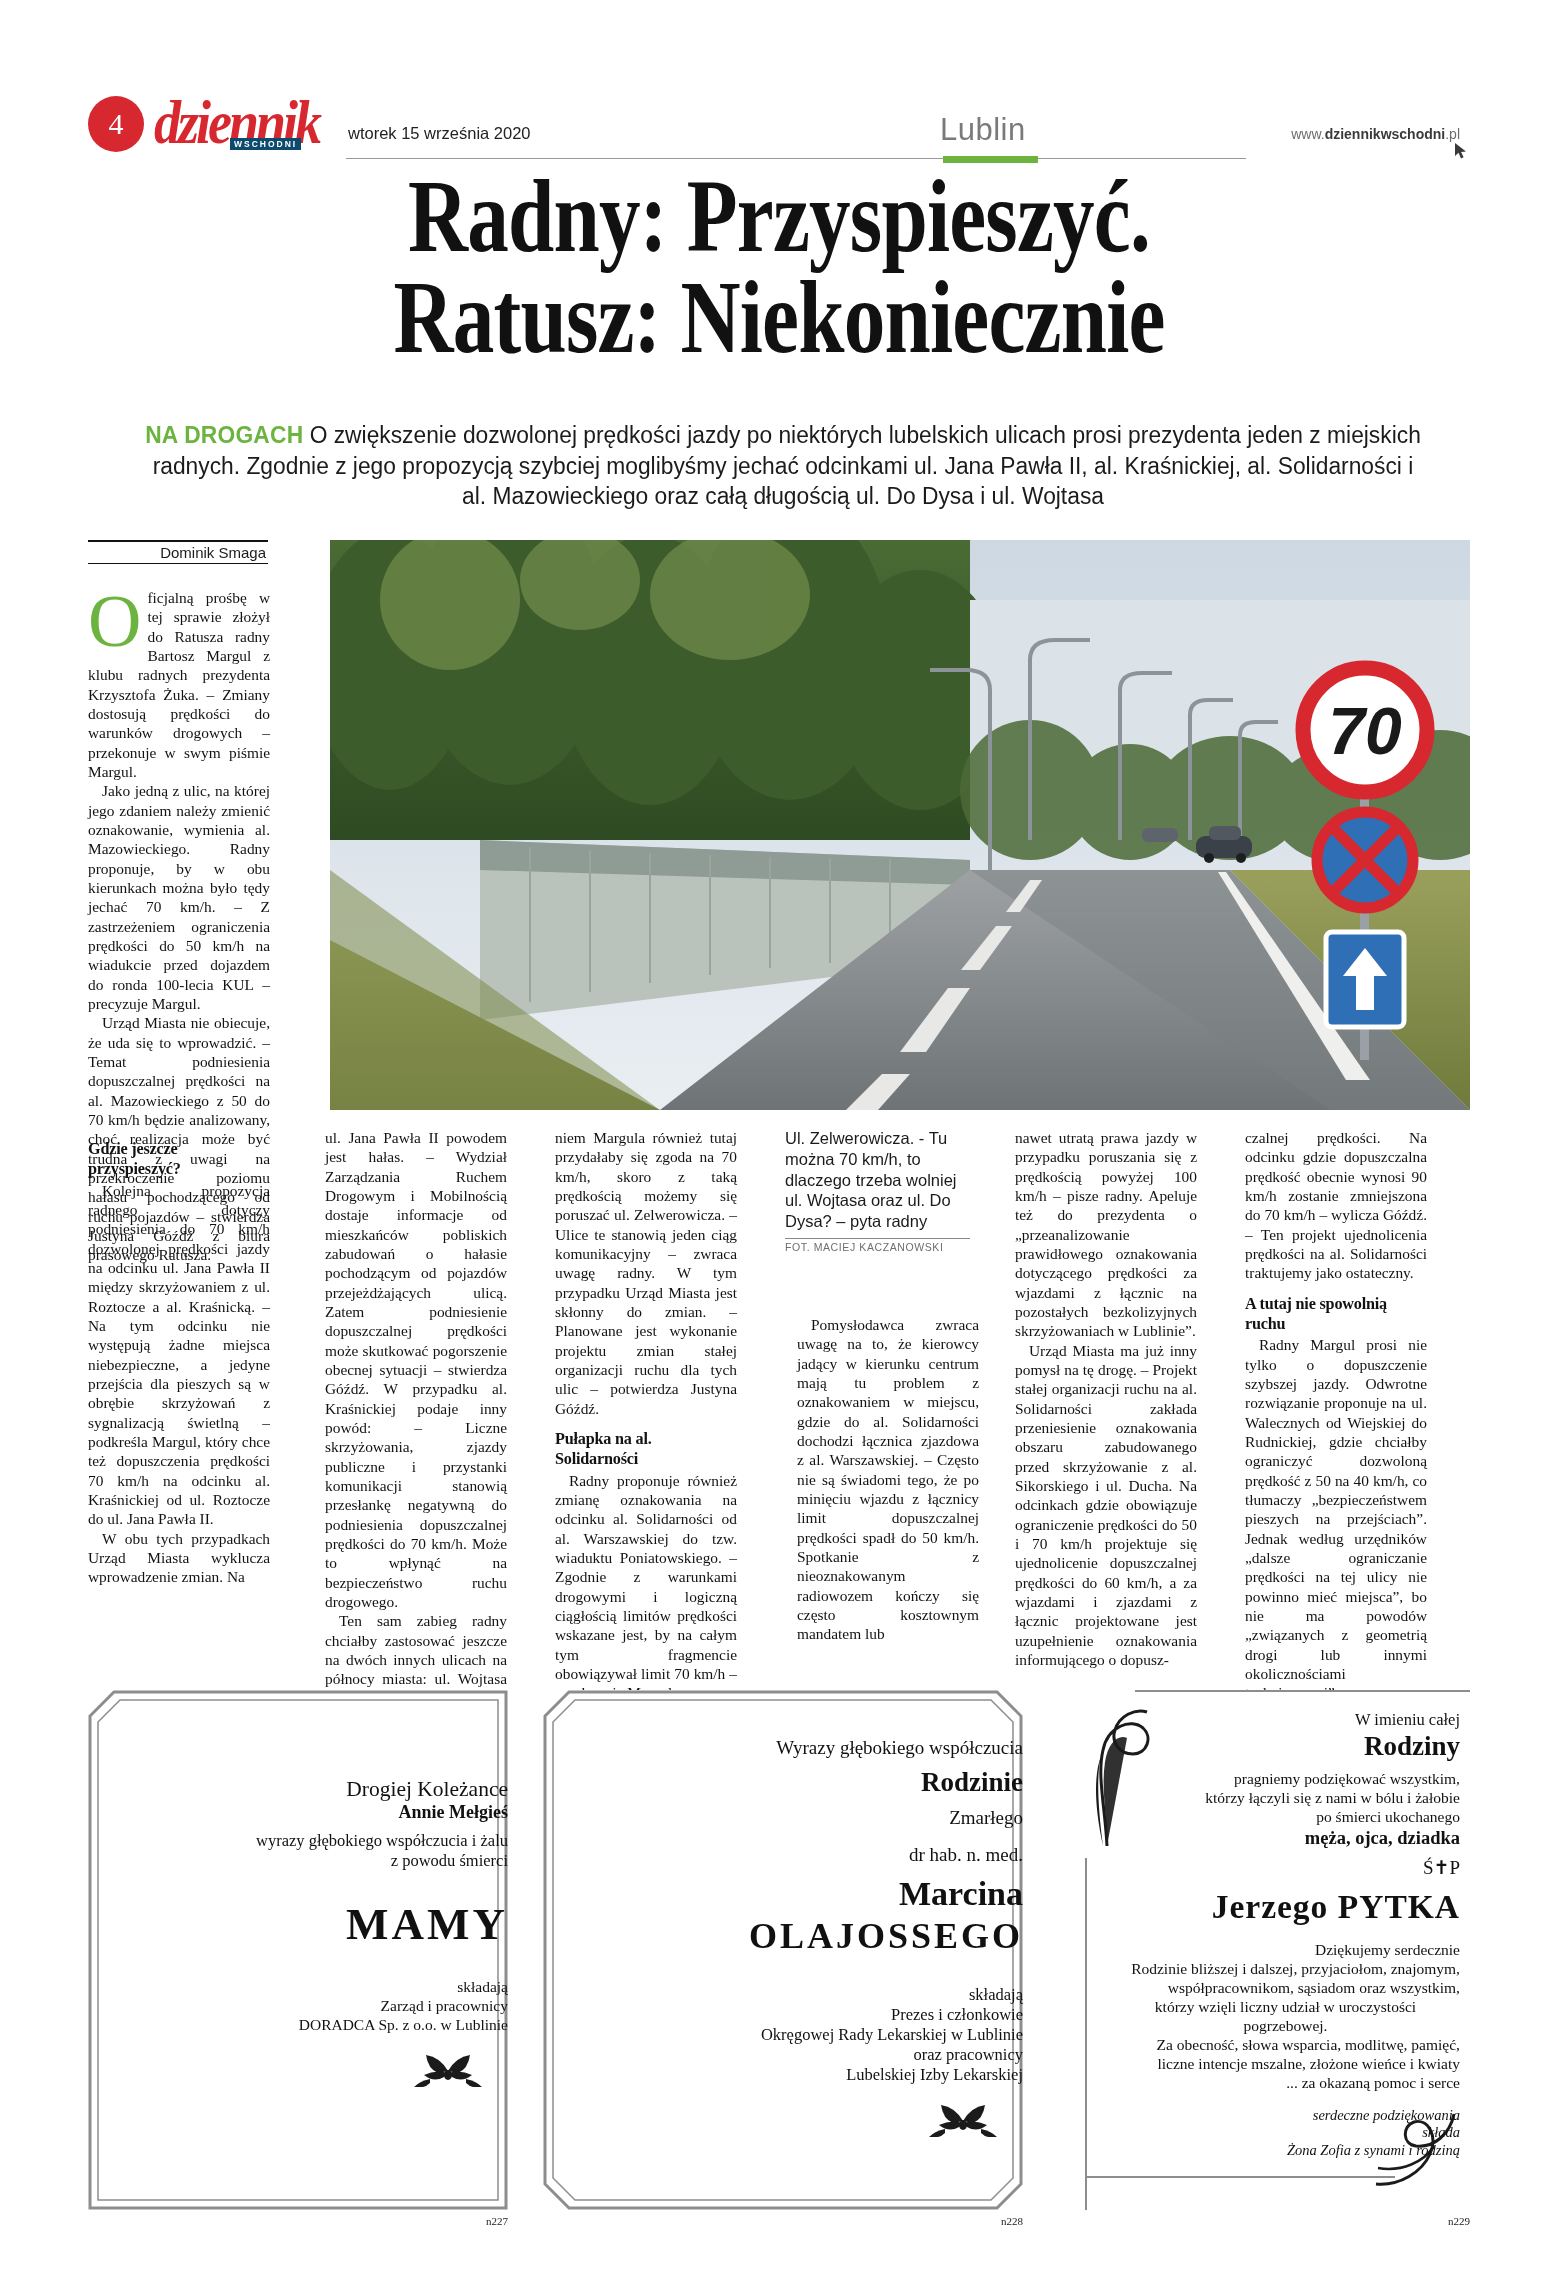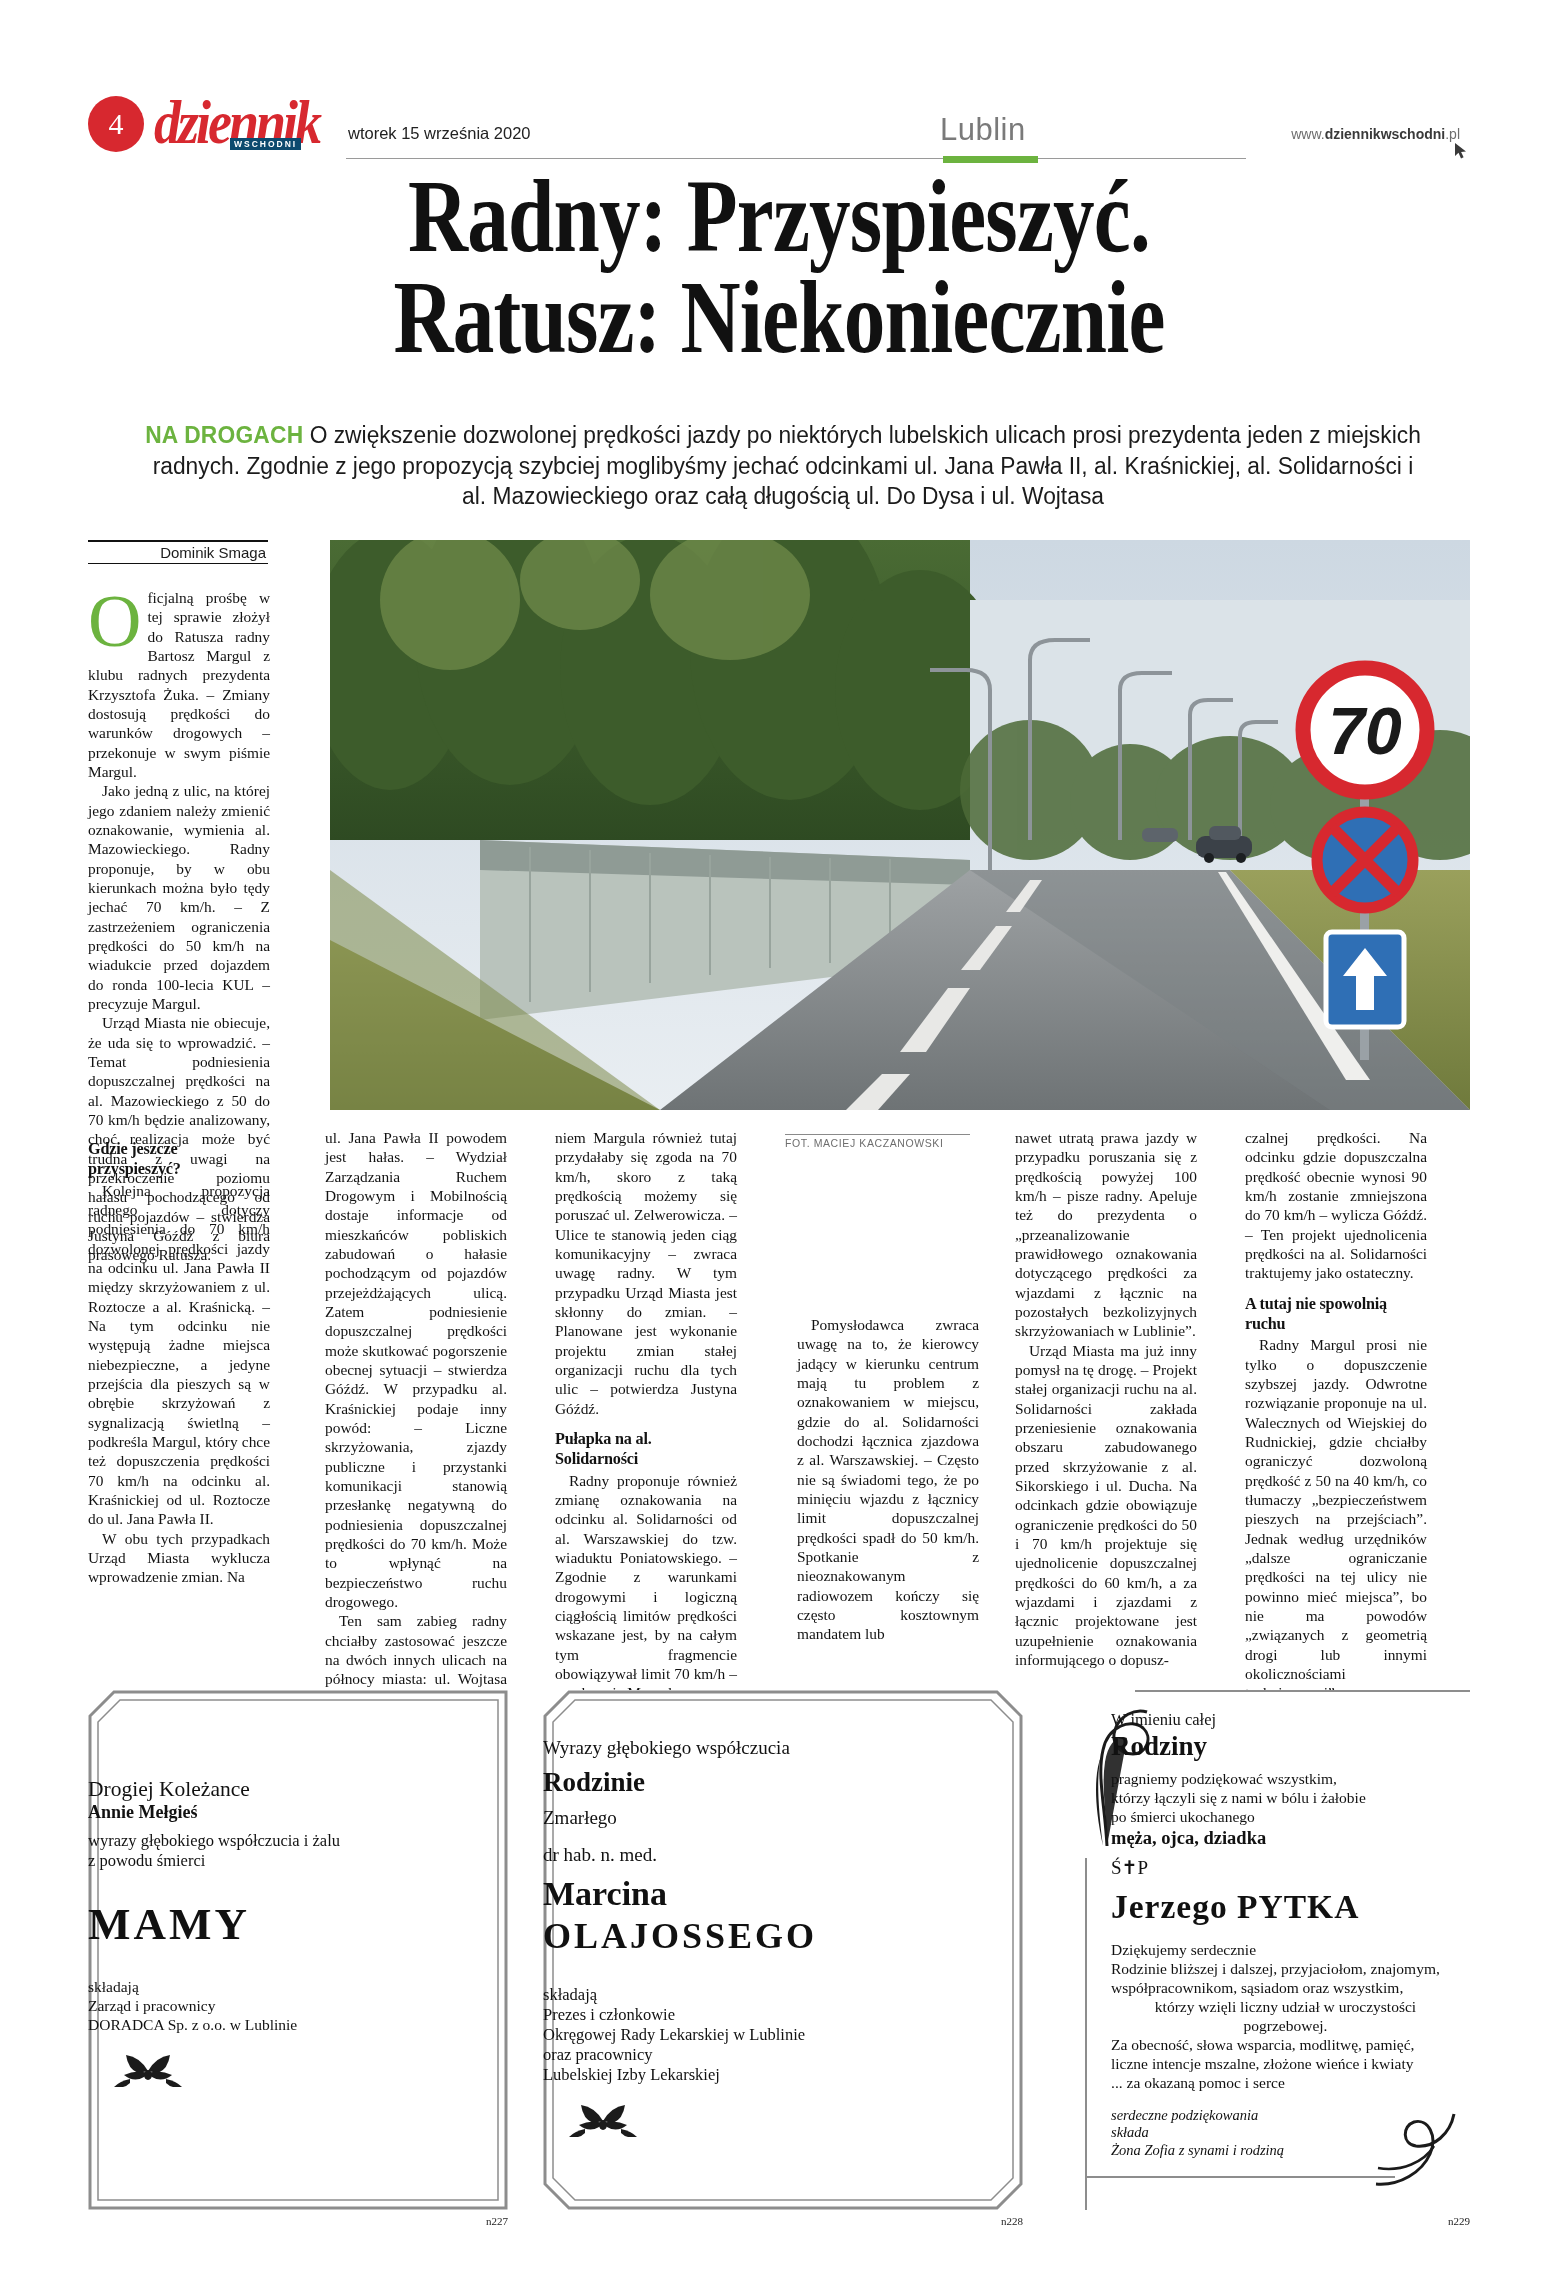--- a/index.html
+++ b/index.html
@@ -76,21 +76,21 @@
       font-family:"Liberation Sans",sans-serif;font-size:16.5px;line-height:1.26;color:#1b1b1b;}
   .caption-rule{margin-top:6px;height:1px;background:#8a8a8a;width:185px;}
   .photo-credit{font-family:"Liberation Sans",sans-serif;font-size:10.5px;color:#6e6e6e;
       letter-spacing:.6px;text-align:left;padding-top:2px;}
 
   
   .obits{position:absolute;left:88px;top:1690px;width:1382px;height:545px;}
   .obit{position:absolute;top:0;height:520px;background:#fff;}
   .obit svg.frame{position:absolute;left:0;top:0;}
   .obit .inner{position:absolute;left:0;top:0;right:0;bottom:0;
-      display:flex;flex-direction:column;align-items:flex-start;justify-content:flex-start;
+      display:flex;flex-direction:column;align-items:flex-end;justify-content:flex-start;
       text-align:center;font-family:"Liberation Serif",serif;color:#111;}
   .ref{position:absolute;bottom:-17px;right:0;font-family:"Liberation Serif",serif;
       font-size:11px;color:#222;}
 
   #obit1{left:0;width:420px;}
   #obit2{left:455px;width:480px;}
   #obit3{left:975px;width:407px;}
 
   .o-line{line-height:1.22;}
   .t-21{font-size:21.5px;}
@@ -264,20 +264,21 @@
   <p>Ten sam zabieg radny chciałby zastosować jeszcze na dwóch innych ulicach na północy miasta: ul. Wojtasa oraz ul. Do Dysa. Zda-</p>
 </div>
 
 <div class="col" id="col4">
   <p class="noind">niem Margula również tutaj przydałaby się zgoda na 70 km/h, skoro z taką prędkością możemy się poruszać ul. Zelwerowicza. – Ulice te stanowią jeden ciąg komunikacyjny – zwraca uwagę radny. W tym przypadku Urząd Miasta jest skłonny do zmian. – Planowane jest wykonanie projektu zmian stałej organizacji ruchu dla tych ulic – potwierdza Justyna Góźdź.</p>
   <h3>Pułapka na al. Solidarności</h3>
   <p>Radny proponuje również zmianę oznakowania na odcinku al. Solidarności od al. Warszawskiej do tzw. wiaduktu Poniatowskiego. – Zgodnie z warunkami drogowymi i logiczną ciągłością limitów prędkości wskazane jest, by na całym tym fragmencie obowiązywał limit 70 km/h – przekonuje Margul.</p>
 </div>
 
 <div class="caption">
+  <div>Ul. Zelwerowicza. - Tu można 70 km/h, to dlaczego trzeba wolniej ul. Wojtasa oraz ul. Do Dysa? – pyta radny</div>
   <div class="caption-rule"></div>
   <div class="photo-credit">FOT. MACIEJ KACZANOWSKI</div>
 </div>
 
 <div class="col" id="col5" style="top:1315px;">
   <p>Pomysłodawca zwraca uwagę na to, że kierowcy jadący w kierunku centrum mają tu problem z oznakowaniem w miejscu, gdzie do al. Solidarności dochodzi łącznica zjazdowa z al. Warszawskiej. – Często nie są świadomi tego, że po minięciu wjazdu z łącznicy limit dopuszczalnej prędkości spadł do 50 km/h. Spotkanie z nieoznakowanym radiowozem kończy się często kosztownym mandatem lub</p>
 </div>
 
 <div class="col" id="col6">
   <p class="noind">nawet utratą prawa jazdy w przypadku poruszania się z prędkością powyżej 100 km/h – pisze radny. Apeluje też do prezydenta o „przeanalizowanie prawidłowego oznakowania dotyczącego prędkości za wjazdami z łącznic na pozostałych bezkolizyjnych skrzyżowaniach w Lublinie”.</p>

